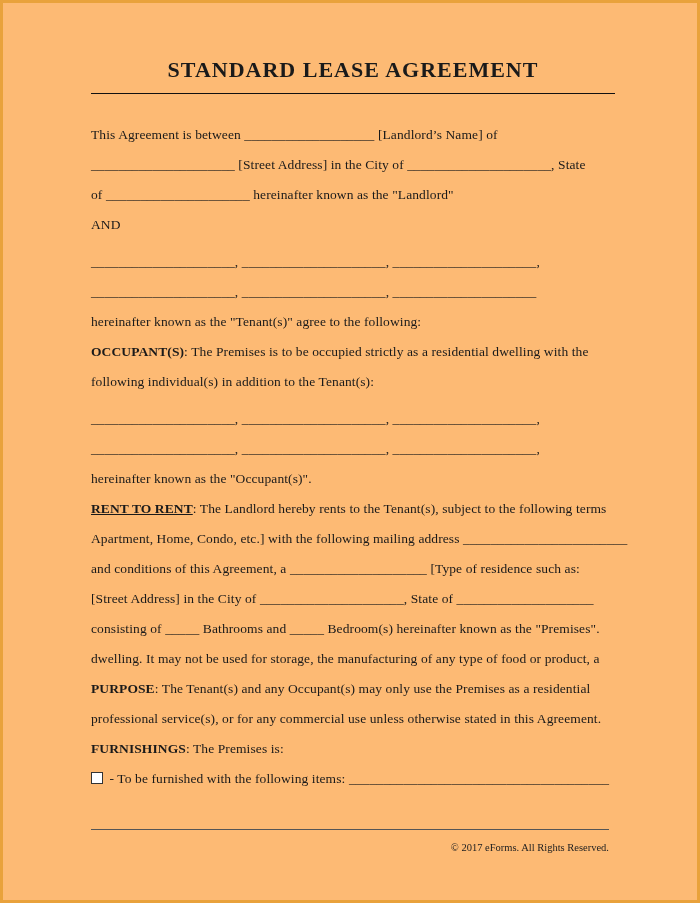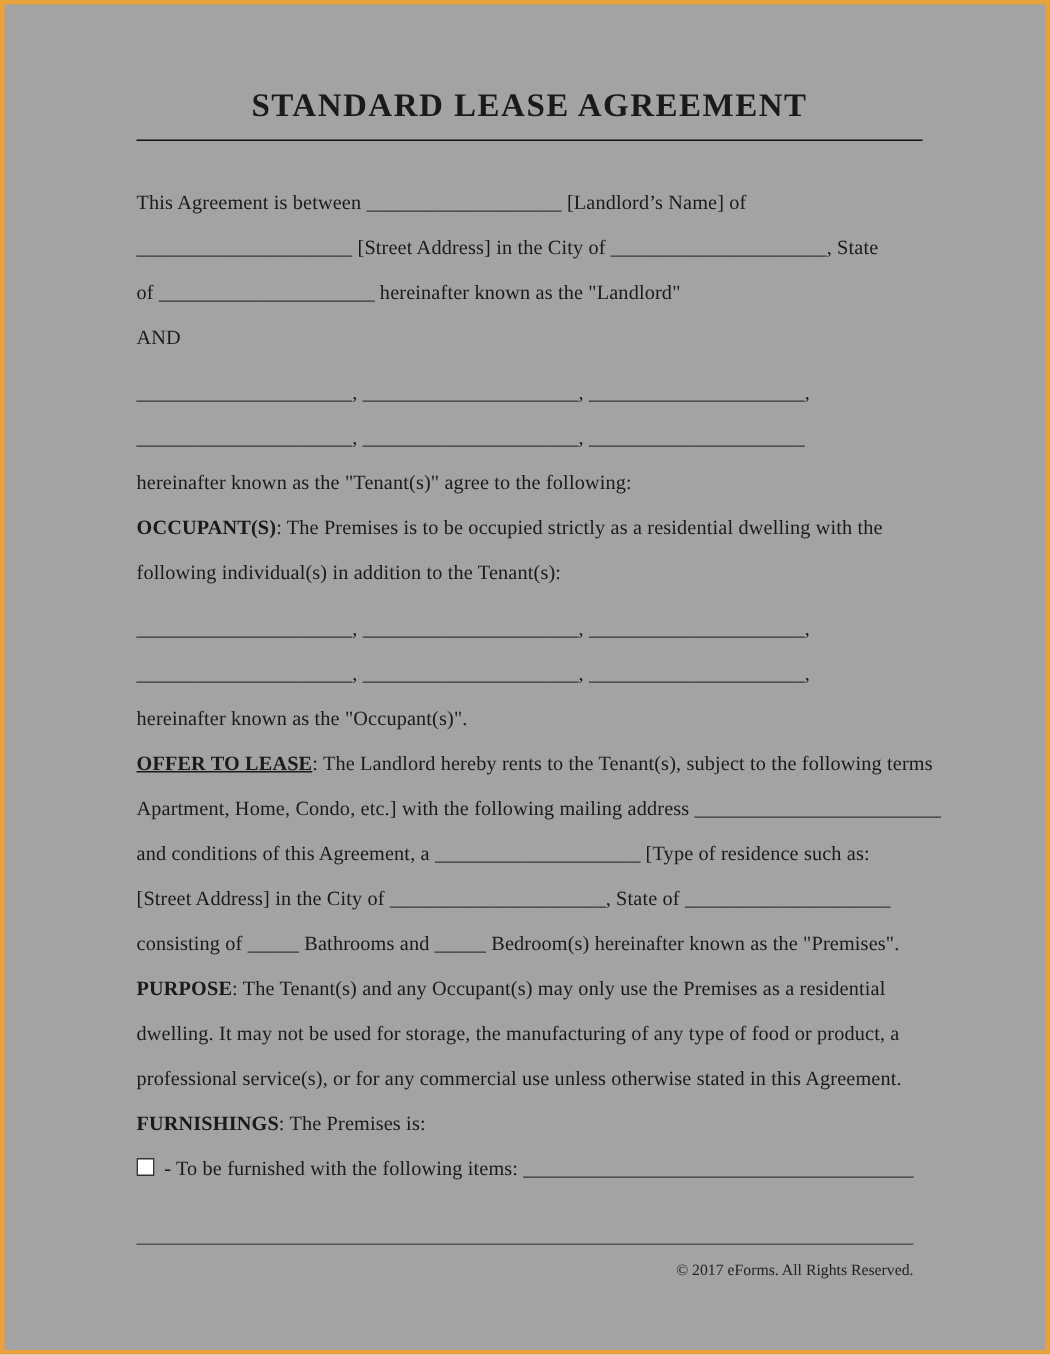--- a/index.html
+++ b/index.html
@@ -6,21 +6,21 @@
     margin: 0;
     padding: 0;
     background: #ffffff;
     font-family: "Liberation Serif", "DejaVu Serif", serif;
   }
   .page {
     position: relative;
     width: 700px;
     height: 903px;
     box-sizing: border-box;
-    background: #a3a3a3;
+    background: #fdba74;
     border: 3px solid #e9a23c;
     overflow: hidden;
     color: #1a1a1a;
   }
   .content {
     position: absolute;
     left: 88px;
     top: 0;
     width: 524px;
   }
@@ -91,27 +91,27 @@
         <div class="line"><span>of _____________________ hereinafter known as the "Landlord"</span></div>
         <div class="line"><span>AND</span></div>
         <div class="line gap"><span>_____________________, _____________________, _____________________,</span></div>
         <div class="line"><span>_____________________, _____________________, _____________________</span></div>
         <div class="line"><span>hereinafter known as the "Tenant(s)" agree to the following:</span></div>
         <div class="line"><b>OCCUPANT(S)</b><span>: The Premises is to be occupied strictly as a residential dwelling with the</span></div>
         <div class="line"><span>following individual(s) in addition to the Tenant(s):</span></div>
         <div class="line gap"><span>_____________________, _____________________, _____________________,</span></div>
         <div class="line"><span>_____________________, _____________________, _____________________,</span></div>
         <div class="line"><span>hereinafter known as the "Occupant(s)".</span></div>
-        <div class="line"><b class="u">OFFER TO LEASE</b><span>: The Landlord hereby rents to the Tenant(s), subject to the following terms</span></div>
+        <div class="line"><b class="u">RENT TO RENT</b><span>: The Landlord hereby rents to the Tenant(s), subject to the following terms</span></div>
         <div class="line"><span>Apartment, Home, Condo, etc.] with the following mailing address ________________________</span></div>
         <div class="line"><span>and conditions of this Agreement, a ____________________ [Type of residence such as:</span></div>
         <div class="line"><span>[Street Address] in the City of _____________________, State of ____________________</span></div>
         <div class="line"><span>consisting of _____ Bathrooms and _____ Bedroom(s) hereinafter known as the "Premises".</span></div>
+        <div class="line"><span>dwelling. It may not be used for storage, the manufacturing of any type of food or product, a</span></div>
         <div class="line"><b>PURPOSE</b><span>: The Tenant(s) and any Occupant(s) may only use the Premises as a residential</span></div>
-        <div class="line"><span>dwelling. It may not be used for storage, the manufacturing of any type of food or product, a</span></div>
         <div class="line"><span>professional service(s), or for any commercial use unless otherwise stated in this Agreement.</span></div>
         <div class="line"><b>FURNISHINGS</b><span>: The Premises is:</span></div>
         <div class="line"><span class="checkbox"></span><span> - To be furnished with the following items: ______________________________________</span></div>
       </div>
   </div>
   <div class="footer">
     <hr class="footer-rule">
     <p class="footer-text">© 2017 eForms. All Rights Reserved.</p>
   </div>
 </div>

